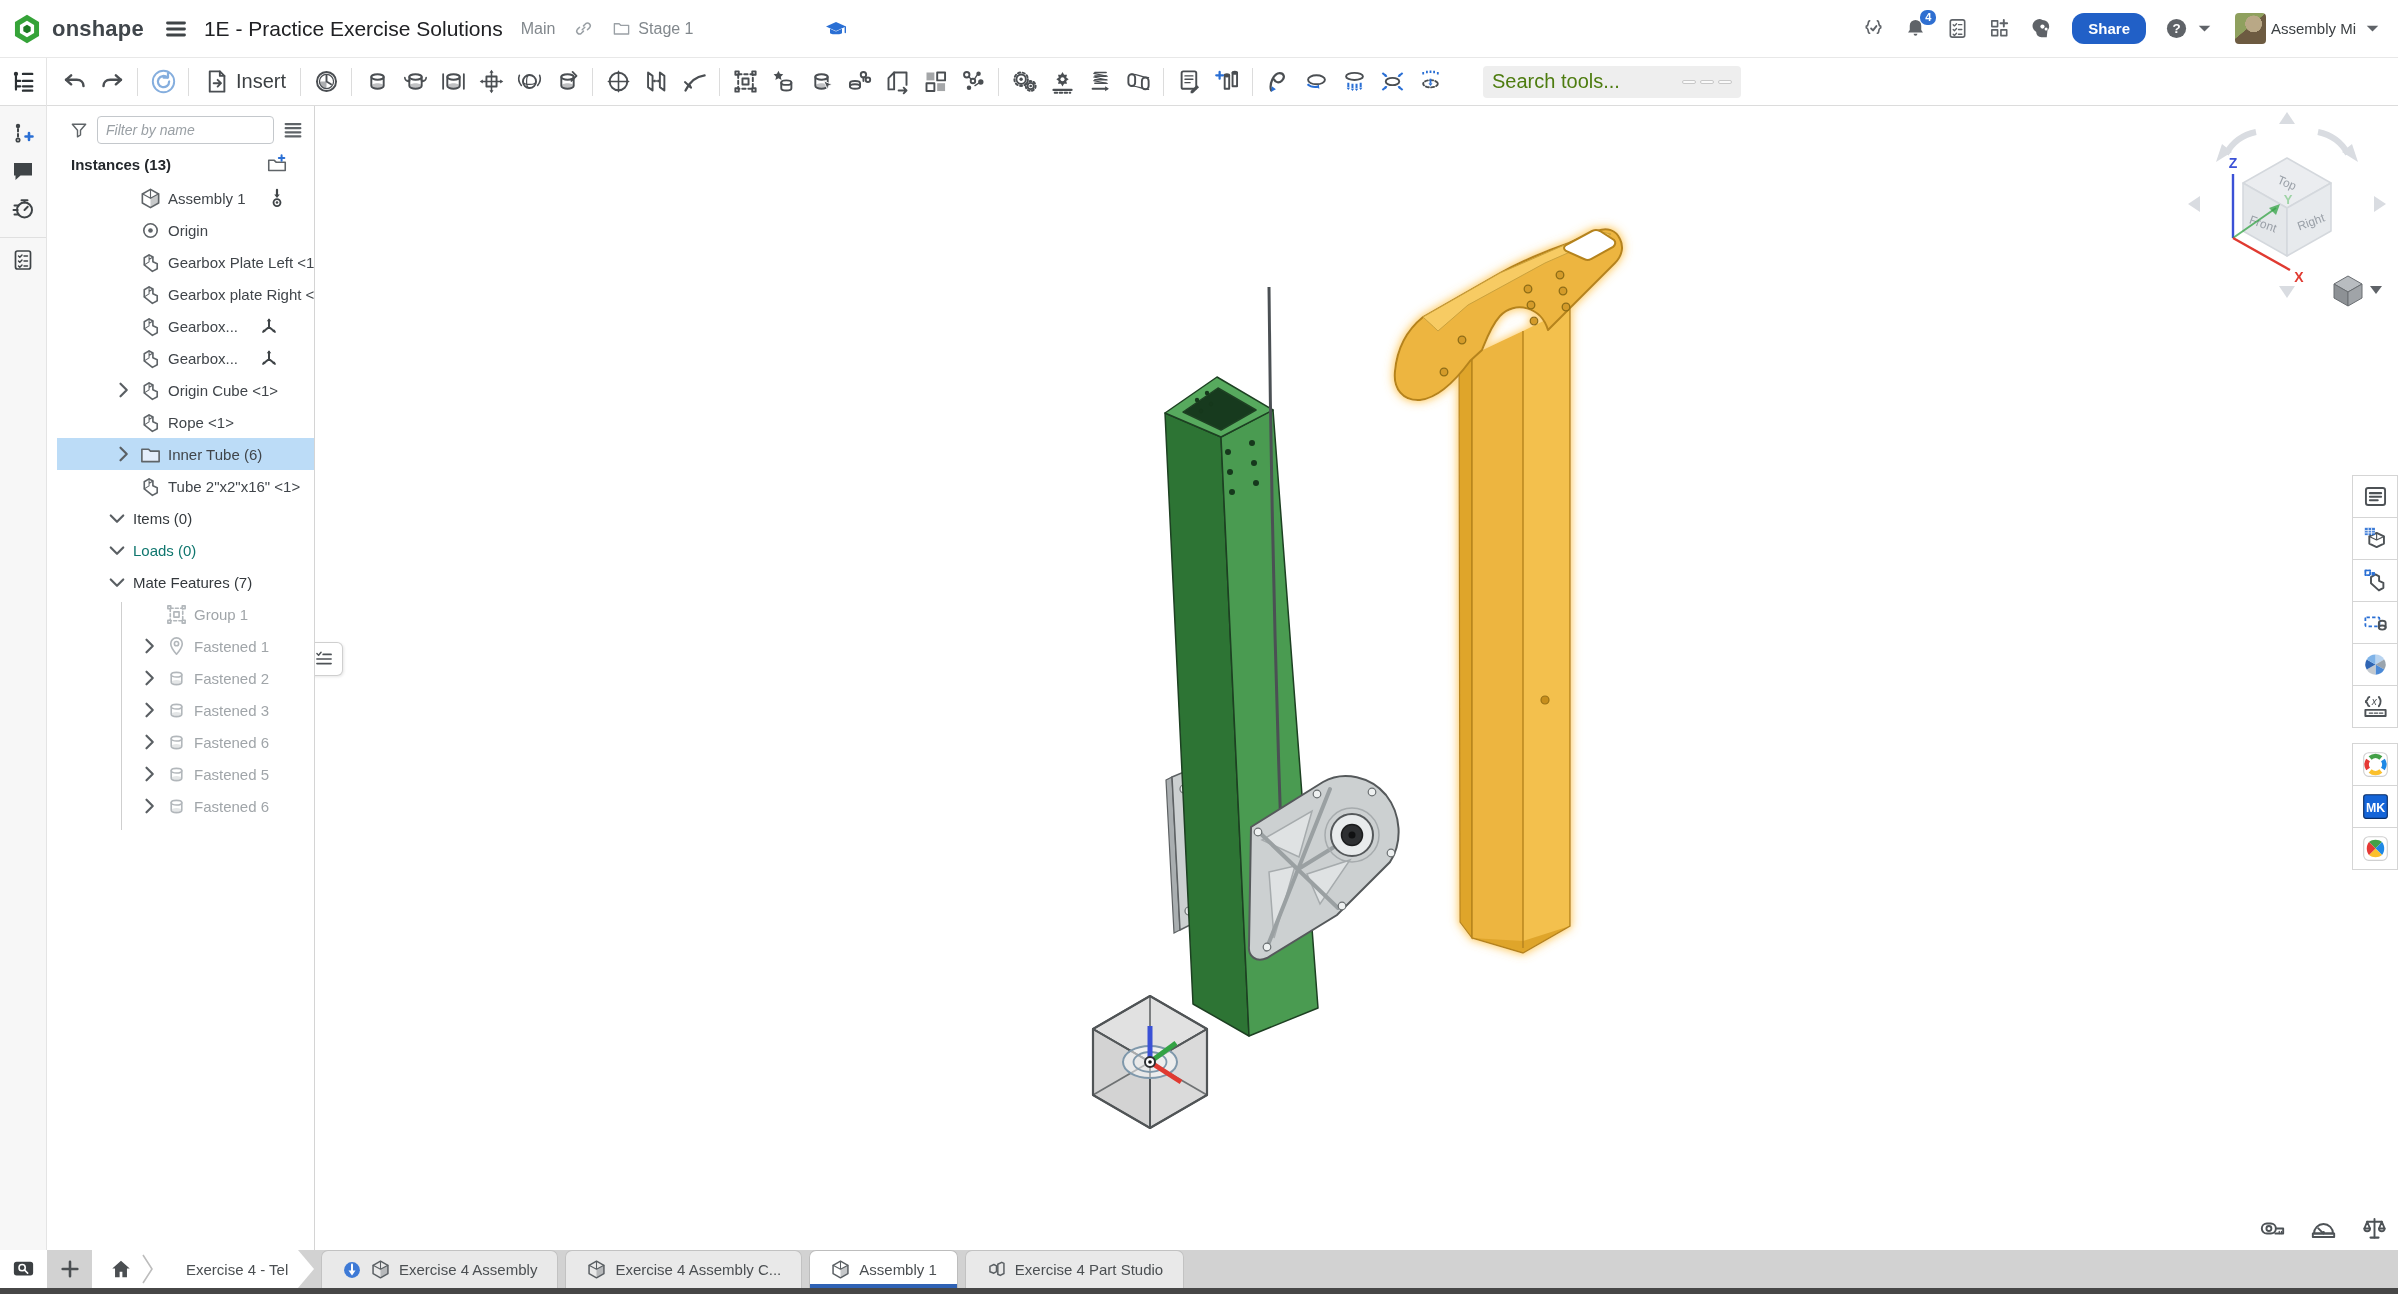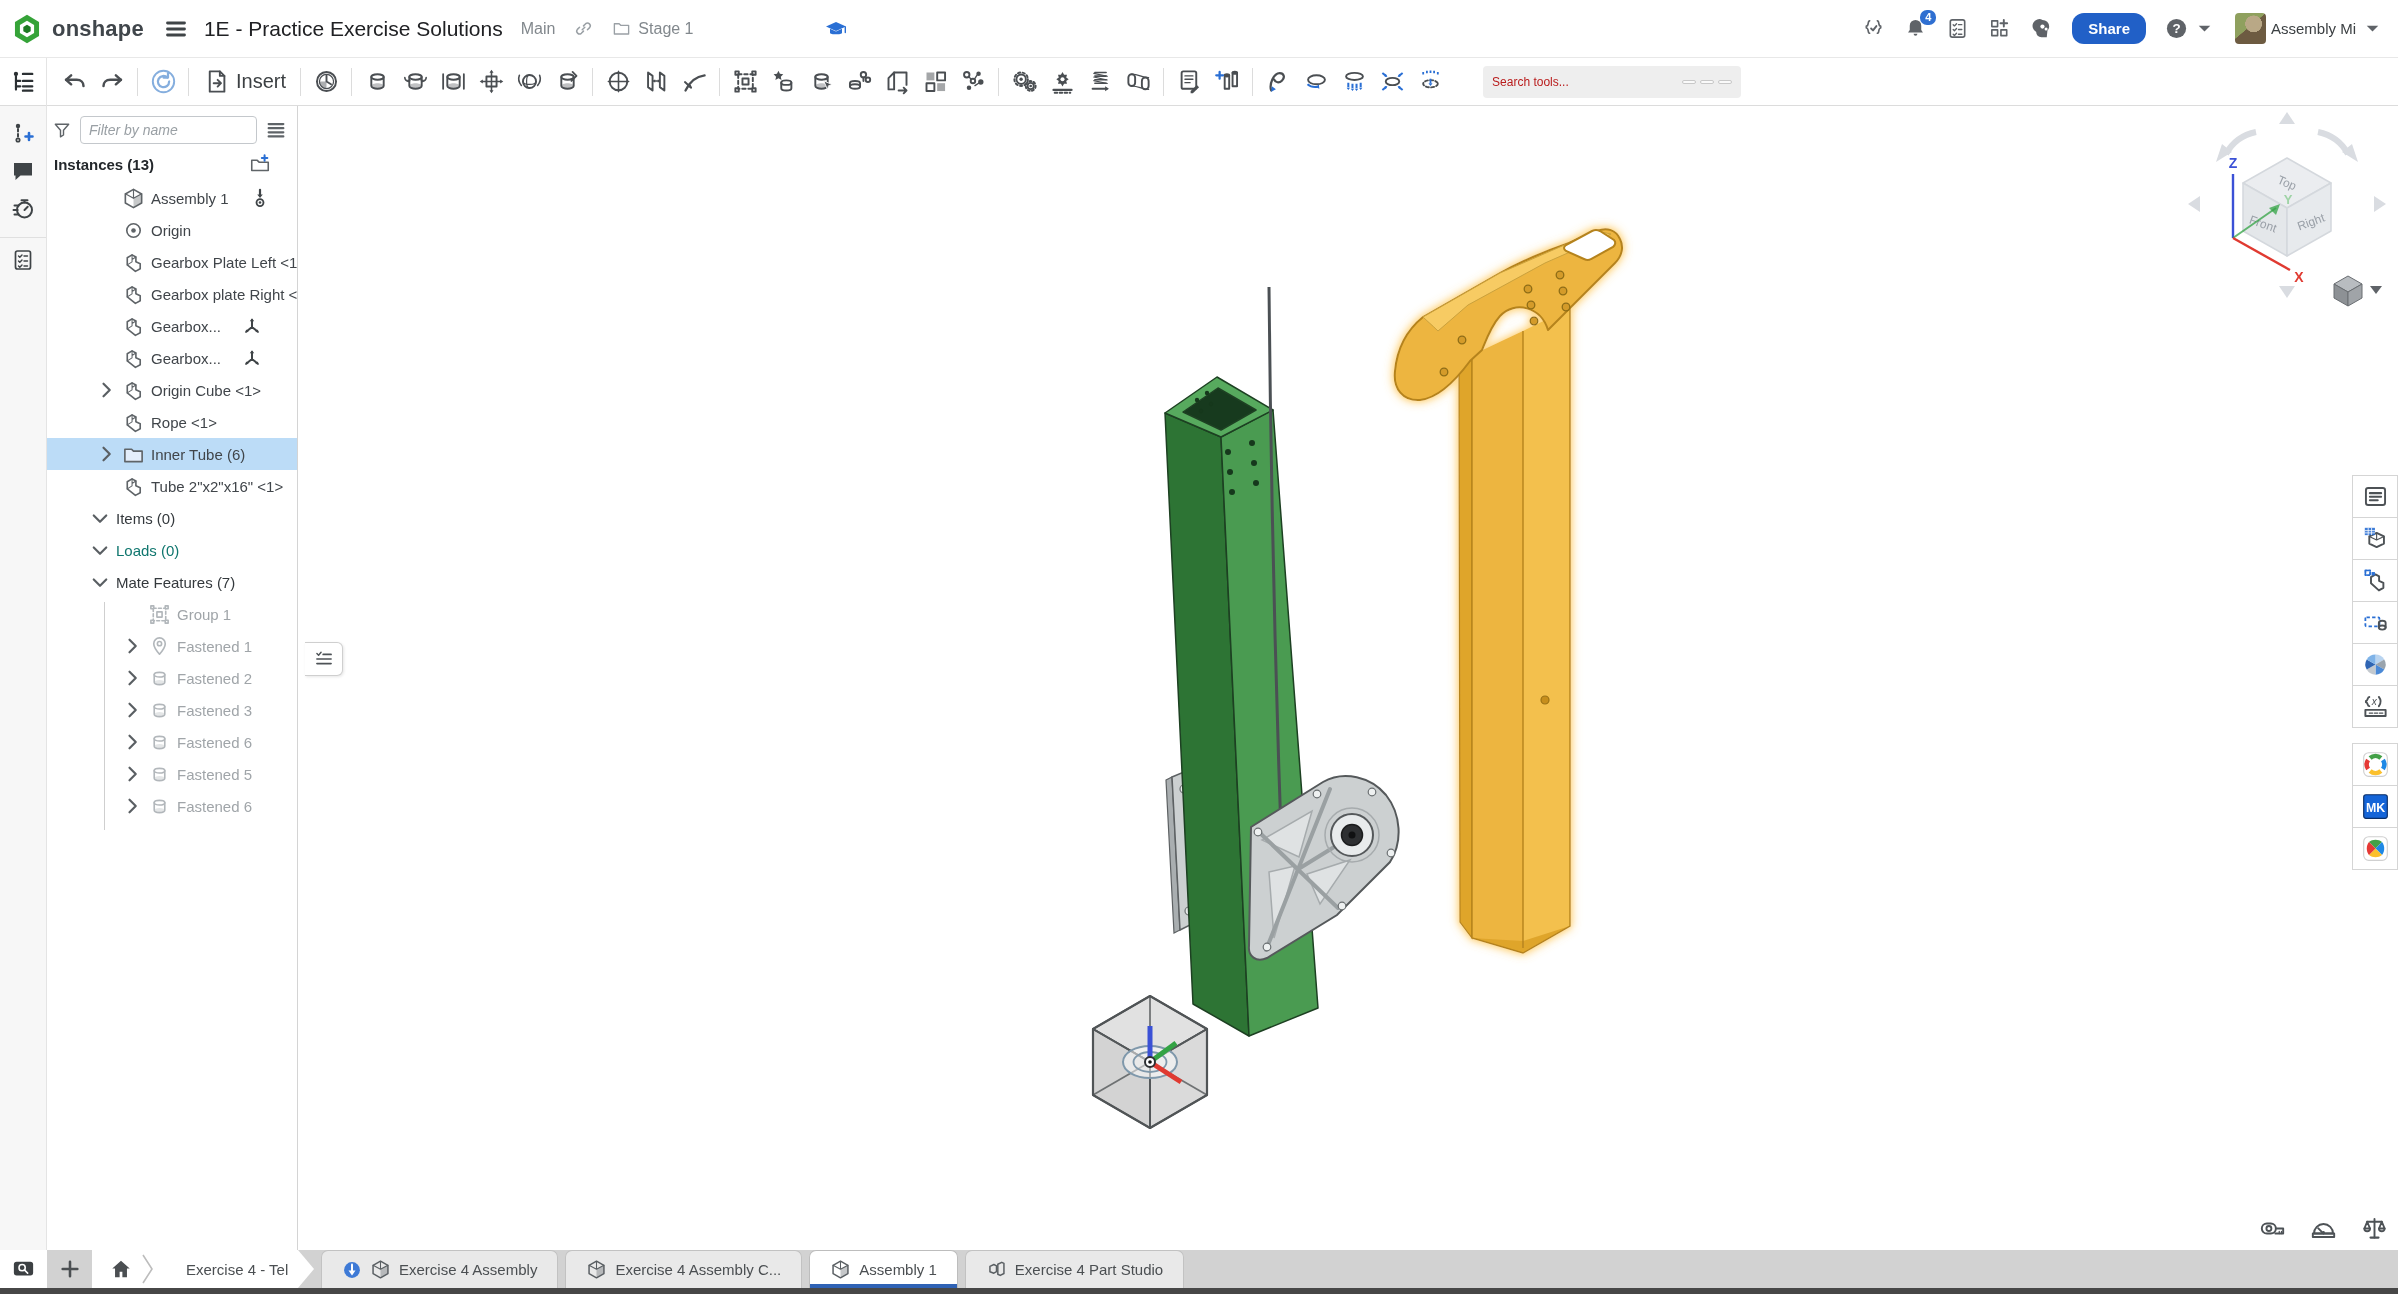--- a/index.html
+++ b/index.html
@@ -43,35 +43,35 @@
            border-bottom:1px solid #dcdcdc;display:flex;align-items:center;padding-left:8px;z-index:39}
   .titem{width:38px;height:38px;border-radius:3px;display:flex;align-items:center;justify-content:center;
          color:#4a4e52;cursor:pointer;flex:0 0 auto}
   .titem .icn{width:27px;height:27px}
   .titem.accent{color:#85aede}
   .titem .tlabel{font-size:20px;color:#3c4043;margin-left:6px}
   .titem.haslabel{width:auto;padding:0 8px}
   .tsep{width:1px;height:28px;background:#dcdcdc;margin:0 6px;flex:0 0 auto}
   .search-box{margin-left:34px;width:258px;height:32px;background:#eeeeee;border-radius:4px;
               display:flex;align-items:center;padding:0 9px;cursor:pointer}
-  .search-box .stext{font-size:12px;color:#b91c1c;margin-right:auto}
+  .search-box .stext{font-size:20px;color:#4d7c0f;margin-right:auto}
   .key{font-size:12px;color:#555;background:#fafafa;border:1px solid #c8c8c8;border-radius:3px;
        padding:1px 6px;margin-left:4px}
 
   
   .leftrail{position:absolute;left:0;top:58px;bottom:44px;width:47px;background:#f7f7f7;
             border-right:1px solid #e4e4e4;z-index:38}
   .railtop{height:48px;background:#fff;border-bottom:1px solid #dcdcdc;display:flex;align-items:center;justify-content:center}
   .railtop .icn{width:26px;height:26px;color:#2b3033}
   .railbtn{height:38px;display:flex;align-items:center;justify-content:center;color:#3f4447;cursor:pointer}
   .railbtn .icn{width:24px;height:24px}
   .railbtn.divided{border-top:1px solid #e0e0e0;margin-top:9px;padding-top:6px}
 
   
-  .panel{position:absolute;left:40px;top:106px;bottom:44px;width:258px;background:#fff;
+  .panel{position:absolute;left:57px;top:106px;bottom:44px;width:258px;background:#fff;
          border-right:1px solid #d4d4d4;z-index:37;overflow:hidden}
   .filter-row{display:flex;align-items:center;height:32px;margin-top:8px;padding:0 10px 0 12px;gap:8px}
   .filter-row .icn{width:20px;height:20px;color:#5f6468;flex:0 0 auto}
   .filter-input{flex:1;height:28px;border:1px solid #c4c8cc;border-radius:4px;padding:0 8px;
                 font-size:14px;font-style:italic;color:#3c4043;outline:none;min-width:0;
                 font-family:"Liberation Sans","DejaVu Sans",sans-serif}
   .filter-input::placeholder{color:#9aa0a5}
   .inst-header{height:36px;display:flex;align-items:center;justify-content:space-between;
                padding:0 26px 0 14px;font-weight:700;color:#24282c}
   .inst-header .icn{width:22px;height:22px;color:#5f6468;cursor:pointer}

